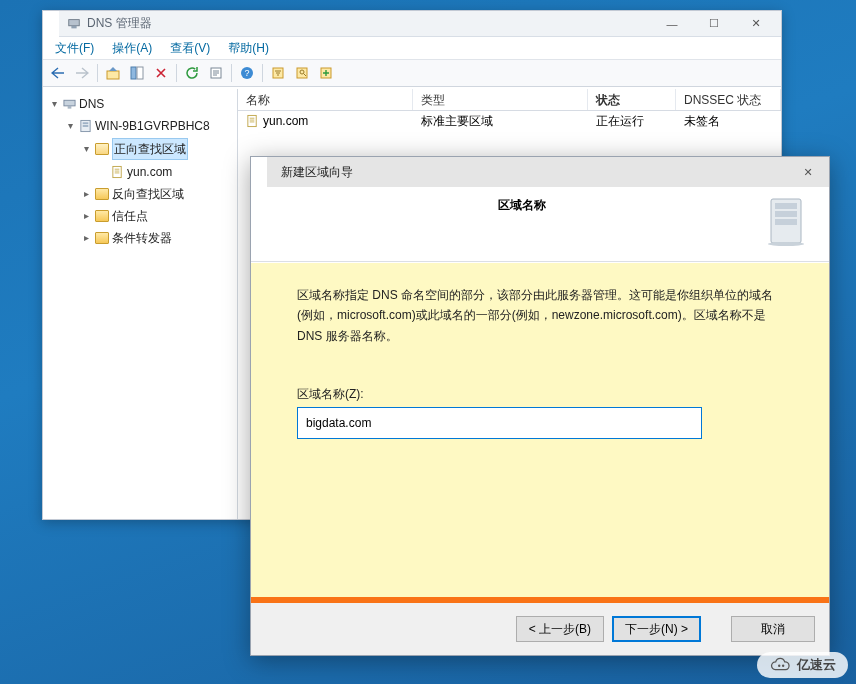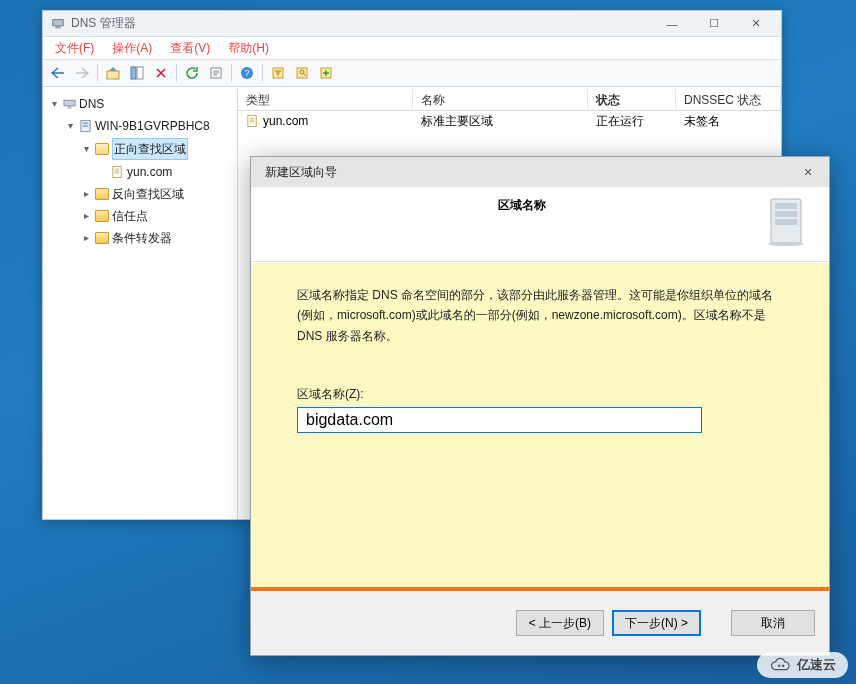--- a/index.html
+++ b/index.html
@@ -1,26 +1,26 @@
 <!DOCTYPE html>
 <html><head>
 <meta charset="utf-8">
 <style>
   * { box-sizing: border-box; font-family: "Microsoft YaHei", "Segoe UI", Tahoma, sans-serif; }
   body { margin: 0; width: 856px; height: 684px; background: #1a6fb0; overflow: hidden; position: relative; }
   .desktop { position: absolute; inset: 0; background: linear-gradient(160deg,#1b72b4 0%,#1f7cc0 40%,#1961a0 100%); }
 
   
   .dns-window { position: absolute; left: 42px; top: 10px; width: 740px; height: 510px; background: #fff; border: 1px solid #c2c9d4; box-shadow: 0 3px 12px rgba(0,0,0,.25); }
-  .titlebar { height: 26px; background: #f0f3f6; display: flex; align-items: center; padding: 0 4px 0 8px; color: #5b6673; font-size: 12px; border-bottom: 1px solid #d8dee6; }
+  .titlebar { height: 26px; background: #f0f3f6; display: flex; align-items: center; padding: 0 4px 0 8px; color: #5b6673; font-size: 12px; border-bottom: 1px solid #d8dee6; margin-left: 16px; }
   .titlebar .app-icon { width: 14px; height: 14px; margin-right: 6px; }
   .titlebar .title-text { flex: 1; }
   .titlebar .win-btn { width: 42px; height: 24px; display: flex; align-items: center; justify-content: center; color: #555; font-size: 11px; cursor: default; }
 
-  .menubar { height: 22px; display: flex; align-items: center; padding: 0 4px; font-size: 12px; color: #ef4444; gap: 2px; }
+  .menubar { height: 22px; display: flex; align-items: center; padding: 0 4px; font-size: 12px; color: #0369a1; gap: 2px; }
   .menubar span { padding: 2px 8px; }
 
   .toolbar { height: 28px; border-top: 1px solid #e0e4ea; border-bottom: 1px solid #d0d6de; background: #f8f9fb; display: flex; align-items: center; padding: 0 4px; gap: 2px; }
   .tbtn { width: 22px; height: 22px; display: flex; align-items: center; justify-content: center; border: 1px solid transparent; border-radius: 2px; }
   .tsep { width: 1px; height: 18px; background: #cfd6df; margin: 0 2px; }
 
   .client { position: absolute; top: 78px; left: 0; right: 0; bottom: 0; display: flex; }
   .tree-pane { width: 195px; border-right: 1px solid #d2d8e0; padding: 4px 0 4px 2px; font-size: 12px; color: #222; overflow: auto; }
   .tree ul { list-style: none; margin: 0; padding-left: 16px; }
   .tree > ul { padding-left: 2px; }
@@ -53,22 +53,22 @@
   .wizard .titlebar { background: #e5e5e5; border-bottom: none; color: #222; height: 30px; padding-left: 14px; }
   .wizard .titlebar .win-btn { width: 34px; }
   .wiz-header { padding: 10px 18px 14px 28px; border-bottom: 1px solid #dcdfe5; display: flex; align-items: flex-start; }
   .wiz-header .txt { flex: 1; }
   .wiz-header h3 { margin: 0 0 3px 0; font-size: 12px; font-weight: 700; text-align: center; }
   .wiz-header p { margin: 0 0 0 18px; font-size: 12px; }
   .wiz-header .srv-img { width: 46px; height: 50px; }
   .wiz-body { position: absolute; top: 106px; left: 0; right: 0; bottom: 54px; background: #fef9c3; padding: 22px 46px; font-size: 12px; color: #222; }
   .wiz-body p.desc { margin: 0 0 40px 0; line-height: 1.7; }
   .wiz-body label { display: block; margin-bottom: 4px; }
-  .wiz-body input[type=text] { width: 405px; height: 26px; border: 1px solid #0078d7; padding: 0 8px; font-size: 16px; outline: none; }
-  .wiz-footer { position: absolute; bottom: 0; left: 0; right: 0; height: 68px; background: #f0f0f0; border-top: 4px solid #f97316; display: flex; align-items: center; justify-content: flex-end; padding: 0 14px; gap: 8px; }
+  .wiz-body input[type=text] { width: 405px; height: 32px; border: 1px solid #0078d7; padding: 0 8px; font-size: 12px; outline: none; }
+  .wiz-footer { position: absolute; bottom: 0; left: 0; right: 0; height: 58px; background: #f0f0f0; border-top: 6px solid #f97316; display: flex; align-items: center; justify-content: flex-end; padding: 0 14px; gap: 8px; }
   .btn { height: 26px; min-width: 84px; padding: 0 12px; font-size: 12px; background: #e1e1e1; border: 1px solid #adadad; cursor: default; }
   .btn.primary { border: 2px solid #0078d7; padding: 0 11px; height: 26px; }
 
   
   .watermark { position: absolute; right: 8px; bottom: 6px; background: rgba(255,255,255,.82); border-radius: 14px; padding: 4px 12px; font-size: 13px; color: #444; display: flex; align-items: center; gap: 6px; font-weight: 600; }
   .watermark svg { width: 22px; height: 16px; }
 
   
   svg { display: block; }
 </style>
@@ -240,22 +240,22 @@
                 </li>
               </ul>
             </li>
           </ul>
         </li>
       </ul>
     </div>
 
     <div class="list-pane">
       <div class="list-header">
+        <div class="col c1">名称</div>
         <div class="col c2">类型</div>
-        <div class="col c1">名称</div>
         <div class="col c3">状态</div>
         <div class="col c4">DNSSEC 状态</div>
       </div>
       <div class="list-body">
         <div class="list-row">
           <div class="cell c1">
             <svg class="zicon" viewBox="0 0 14 14">
                 <rect x="2" y="1" width="9" height="12" fill="#fff" stroke="#c0a64a"></rect>
                 <path d="M4 4h5M4 6h5M4 8h5" stroke="#cab25a"></path>
               </svg>

